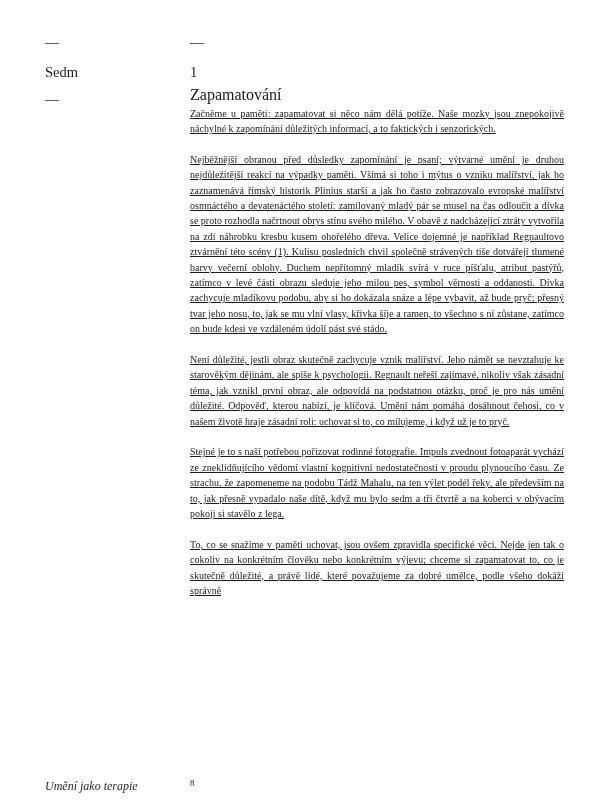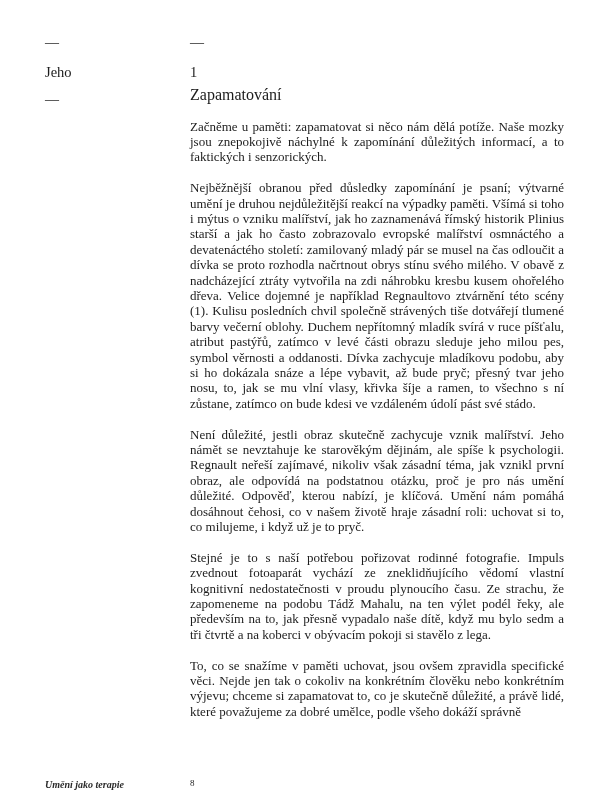--- a/index.html
+++ b/index.html
@@ -42,58 +42,57 @@
   .main .dash { margin-bottom: 12px; }
   .chapter-number {
     font-size: 14.5px;
     line-height: 21.5px;
     color: #1c1c1c;
   }
   .chapter-title {
     font-size: 16px;
     line-height: 22px;
     color: #1c1c1c;
-    margin-bottom: 13px;
   }
   .body-text p {
-    font-size: 13px;
+    font-size: 10px;
     line-height: 15.4px;
     text-align: justify;
     color: #1c1c1c;
     margin-bottom: 15.4px;
     hyphens: auto;
+    text-decoration: underline;
     -webkit-hyphens: auto;
   }
   .body-text p:last-child { margin-bottom: 16px; }
   .footer-book-title {
     position: absolute;
     left: 45px;
     top: 779px;
-    font-size: 10px;
+    font-size: 12px;
     font-style: italic;
     color: #2a2a2a;
-    font-weight: bold;
   }
   .footer-page-number {
     position: absolute;
     left: 190px;
     top: 778px;
     font-size: 9px;
     color: #1c1c1c;
   }
 </style>
 </head>
 <body>
 
 <div class="page">
 
   <div class="sidebar">
     <div class="dash dash-top">—</div>
     <div class="sidebar-title">
-      <div>Jeho</div>
+      <div>Sedm</div>
     </div>
     <div class="dash dash-bottom">—</div>
   </div>
 
   <div class="main">
     <div class="dash">—</div>
     <div class="chapter-number">1</div>
     <div class="chapter-title">Zapamatování</div>
     <div class="body-text">
       <p>Začněme u paměti: zapamatovat si něco nám dělá potíže. Naše mozky jsou znepokojivě náchylné k zapomínání důležitých informací, a to faktických i senzorických.</p>

